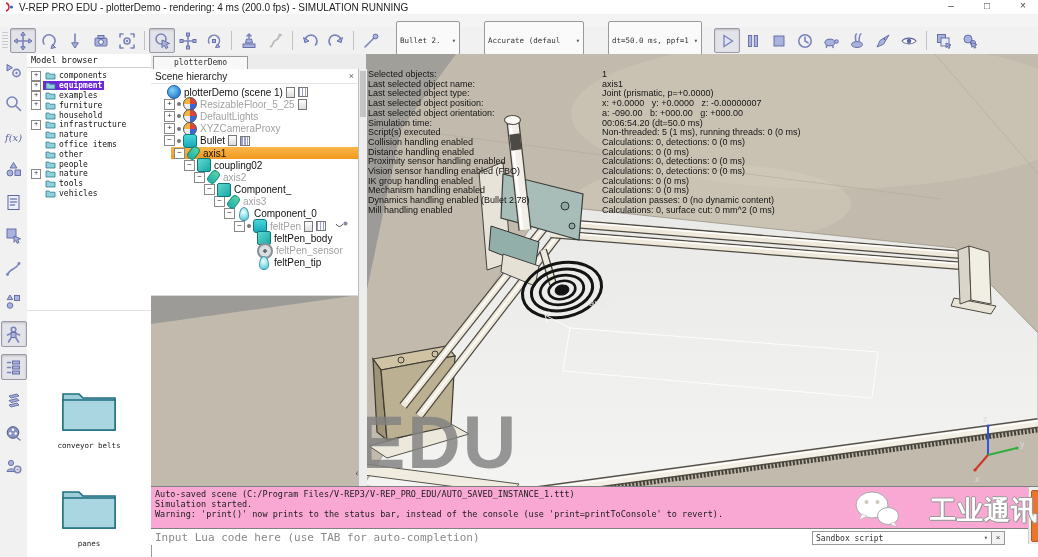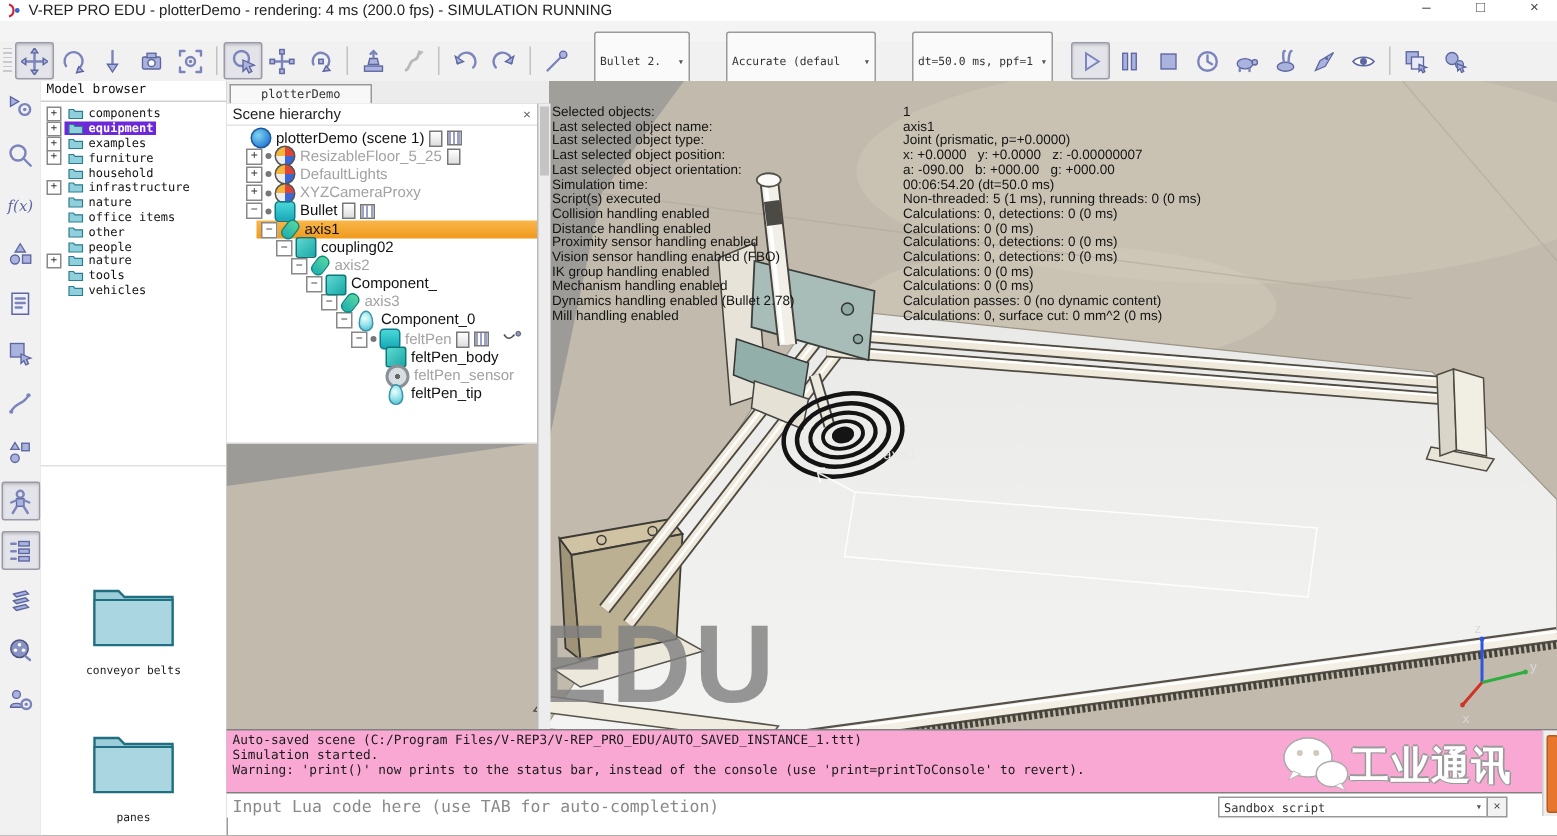--- a/index.html
+++ b/index.html
@@ -122,21 +122,21 @@
                 display:flex;align-items:center;padding:0 3px;}
   #script-combo .arrow{margin-left:auto;font-size:7px;color:#555;}
   #status-close{position:absolute;left:840px;top:2px;width:12px;height:12px;border:1px solid #999;
                 background:#f2f2f2;font-size:8px;line-height:11px;text-align:center;color:#444;}
   #status-scrolltrack{position:absolute;left:877px;top:0;width:10px;height:57px;background:#eee;
                       border-left:1px solid #ccc;}
   #status-scrollthumb{position:absolute;left:2px;top:3px;width:6px;height:50px;background:#e8762c;
                       border:1px solid #b45a1e;border-radius:2px;}
   
   #brand{position:absolute;left:852px;top:484px;width:186px;height:52px;z-index:9;display:flex;
-         align-items:center;}
+         align-items:center;justify-content:space-between;}
   #brand-text{font-size:26px;font-weight:bold;color:#fff;letter-spacing:1px;
       text-shadow:1px 0 #9a9a9a,-1px 0 #9a9a9a,0 1px #9a9a9a,0 -1px #9a9a9a,1px 1px #9a9a9a;}
 </style>
 </head>
 <body>
 
 <div id="app">
 
   <div id="titlebar">
     <svg class="appicon" viewBox="0 0 10 10">

